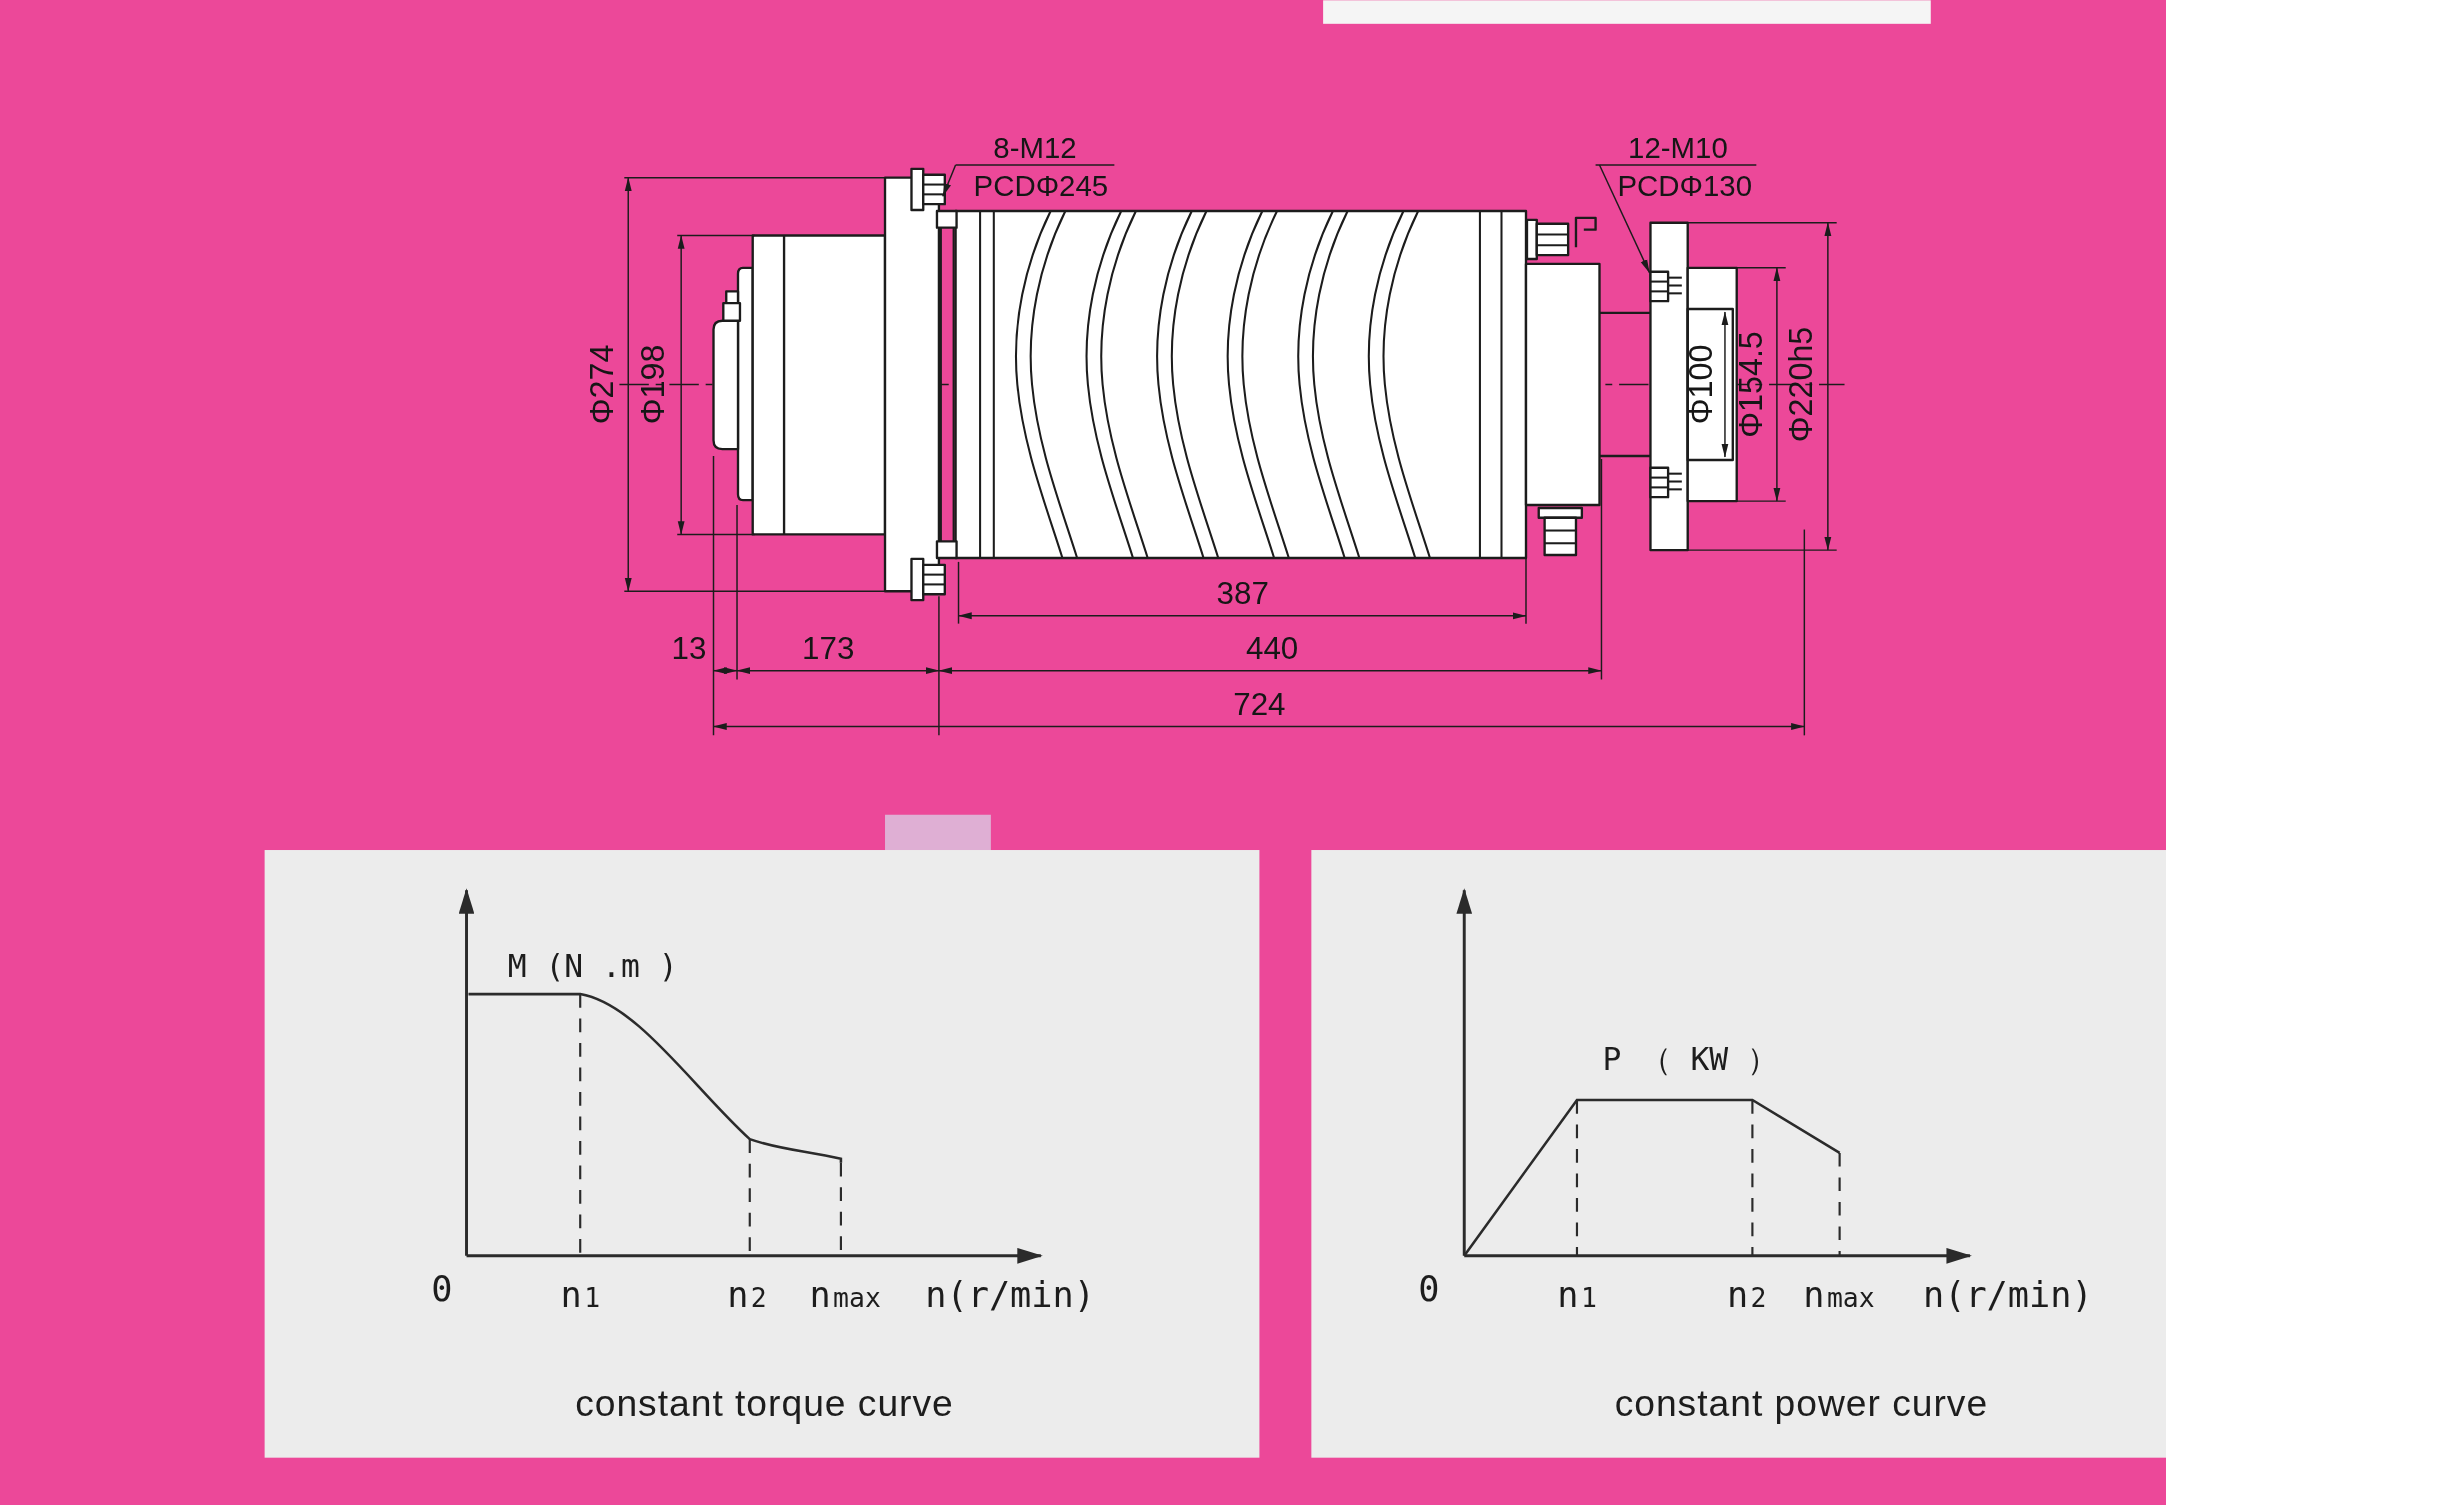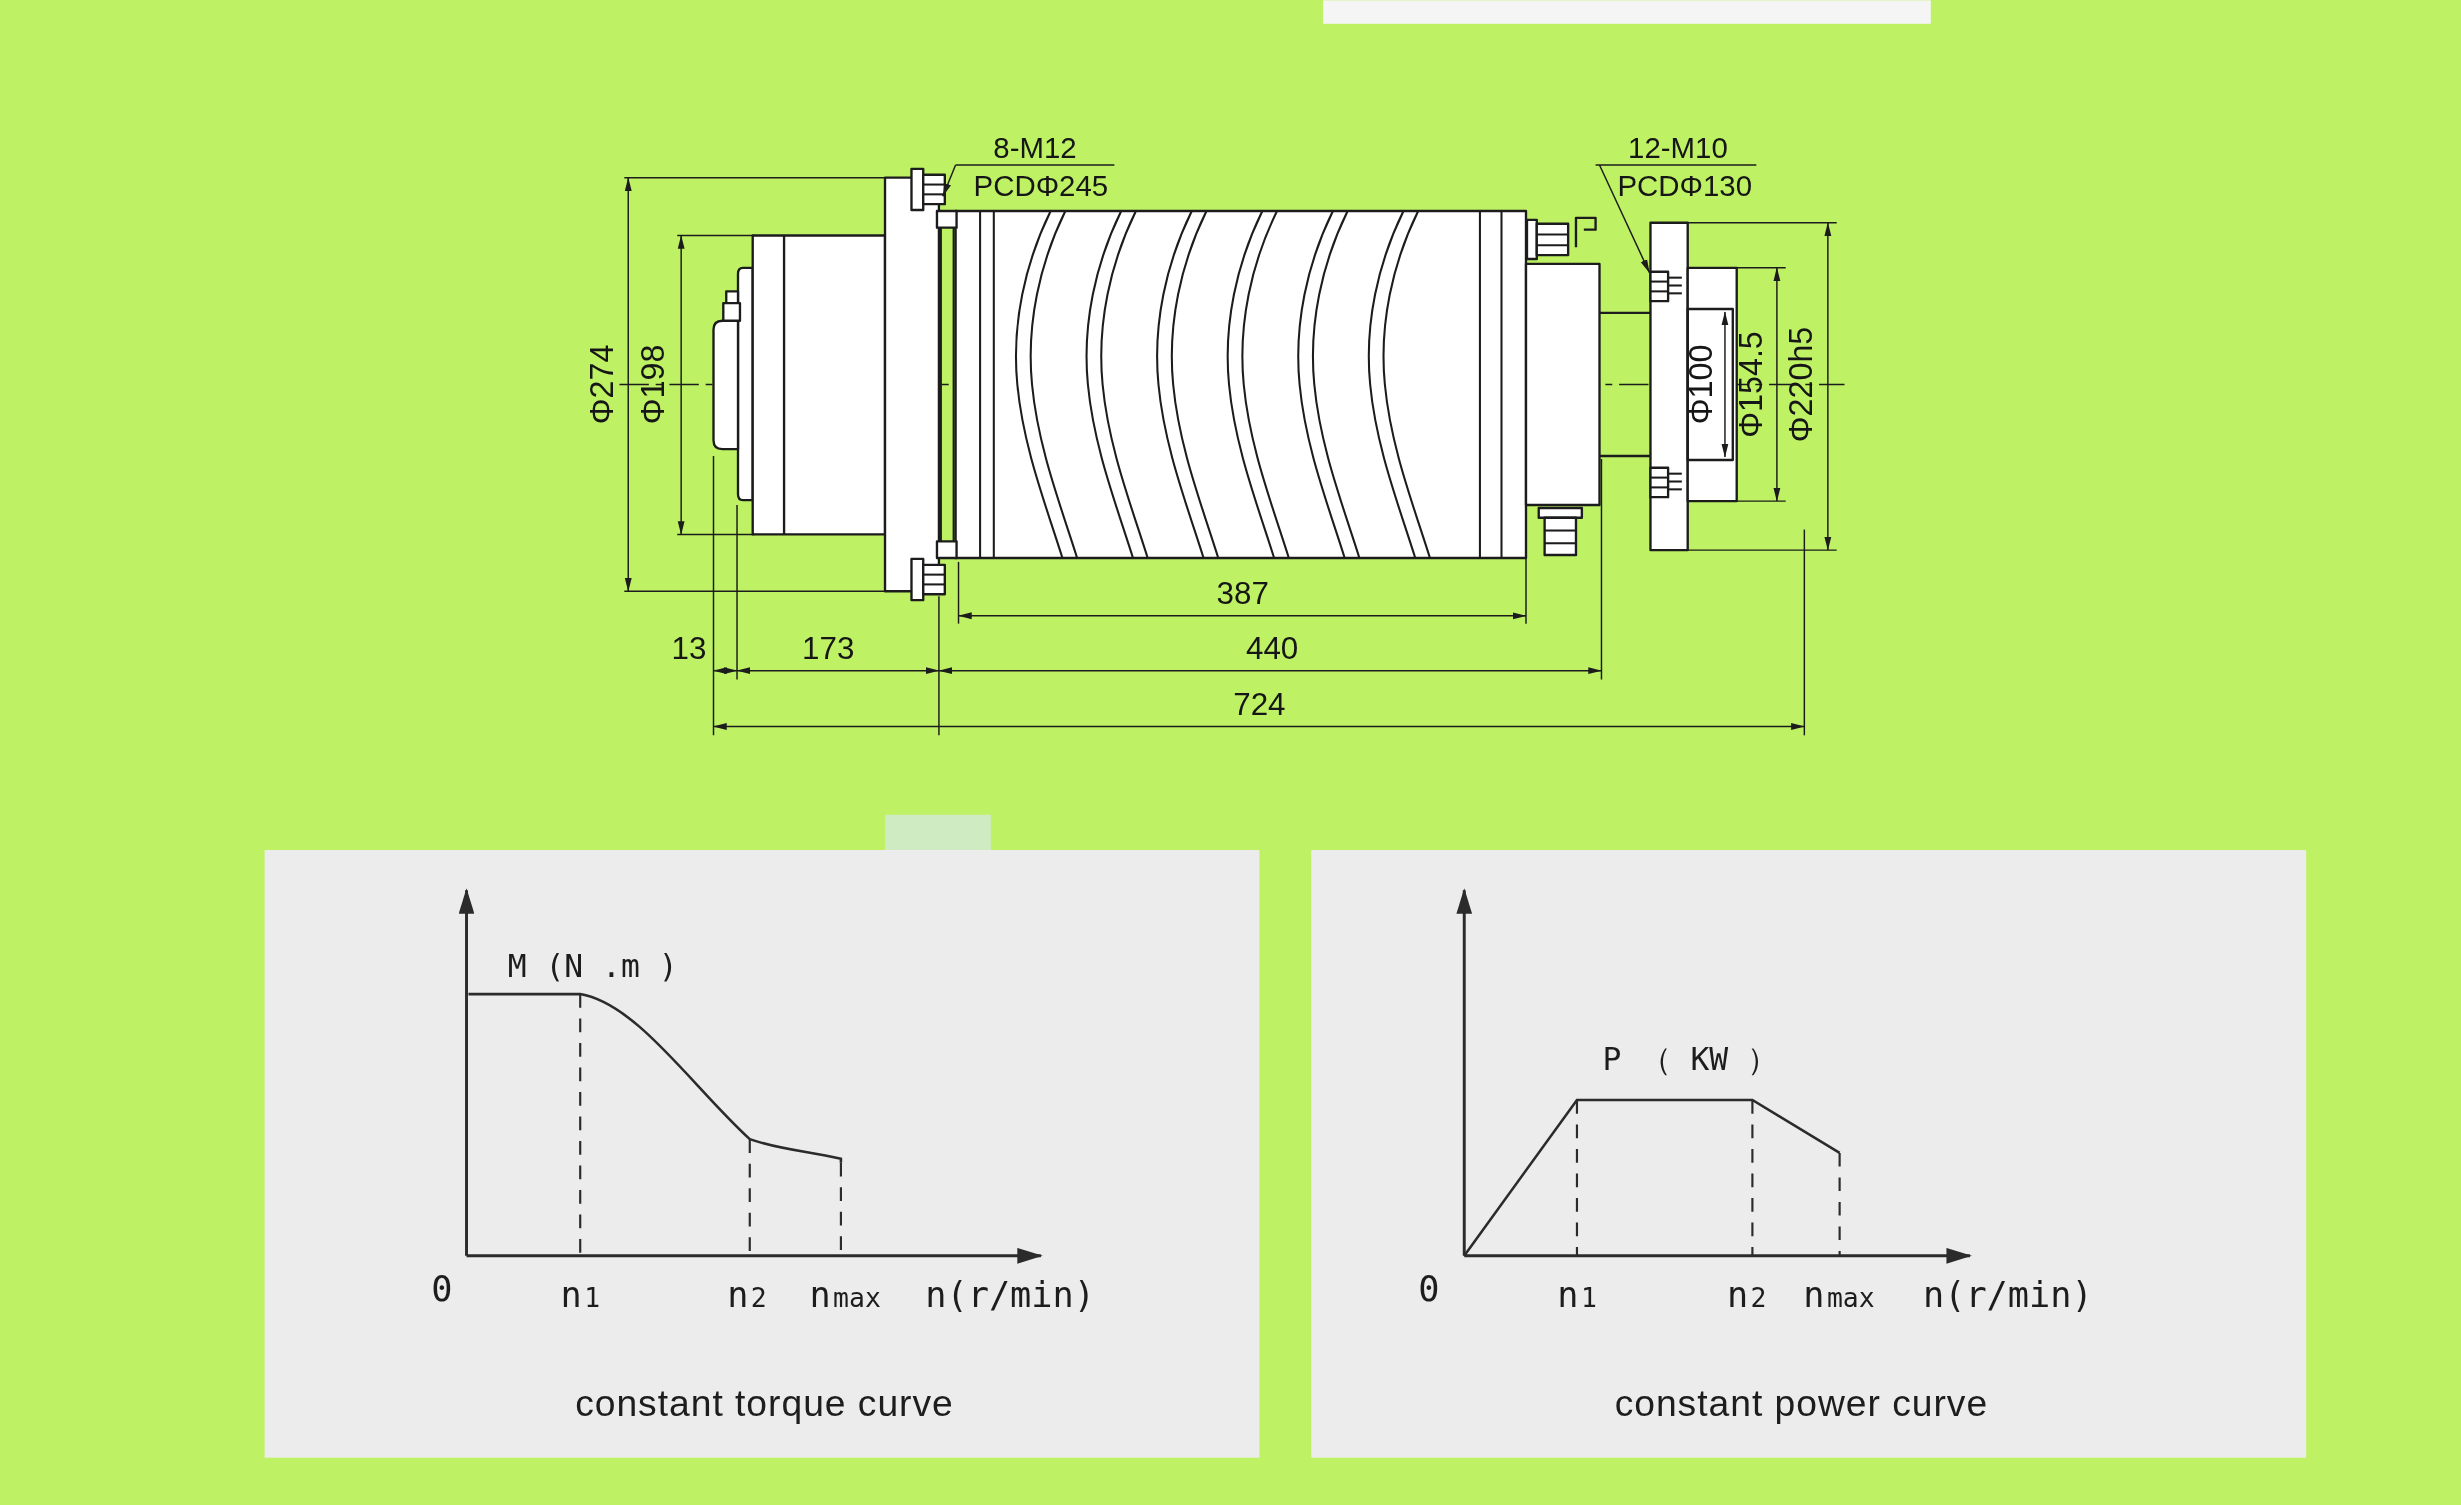--- a/index.html
+++ b/index.html
@@ -1,16 +1,16 @@
 <!DOCTYPE html>
 <html><head>
 <meta charset="utf-8">
 <style>
   html,body{margin:0;padding:0;background:#fff;}
-  #stage{position:relative;width:2461px;height:1506px;background:#bef264;overflow:hidden;
+  #stage{position:relative;width:2166px;height:1506px;background:#ec4899;overflow:hidden;
          font-family:"Liberation Sans","DejaVu Sans",sans-serif;}
   svg{position:absolute;left:0;top:0;}
   .outline{stroke:#1c1c1c;stroke-width:2.4;fill:none;stroke-linejoin:round;}
   .outline-f{stroke:#1c1c1c;stroke-width:2.4;fill:#ffffff;stroke-linejoin:round;}
   .band{stroke:#1c1c1c;stroke-width:2.1;fill:none;}
   .dim{stroke:#1c1c1c;stroke-width:1.5;fill:none;}
   .cl{stroke:#1c1c1c;stroke-width:1.4;fill:none;stroke-dasharray:30 7 7 7;}
   .dimtxt{font-size:32px;fill:#161616;}
   .dimtxt-s{font-size:30px;fill:#161616;}
   .rottxt{font-size:33px;fill:#161616;}

